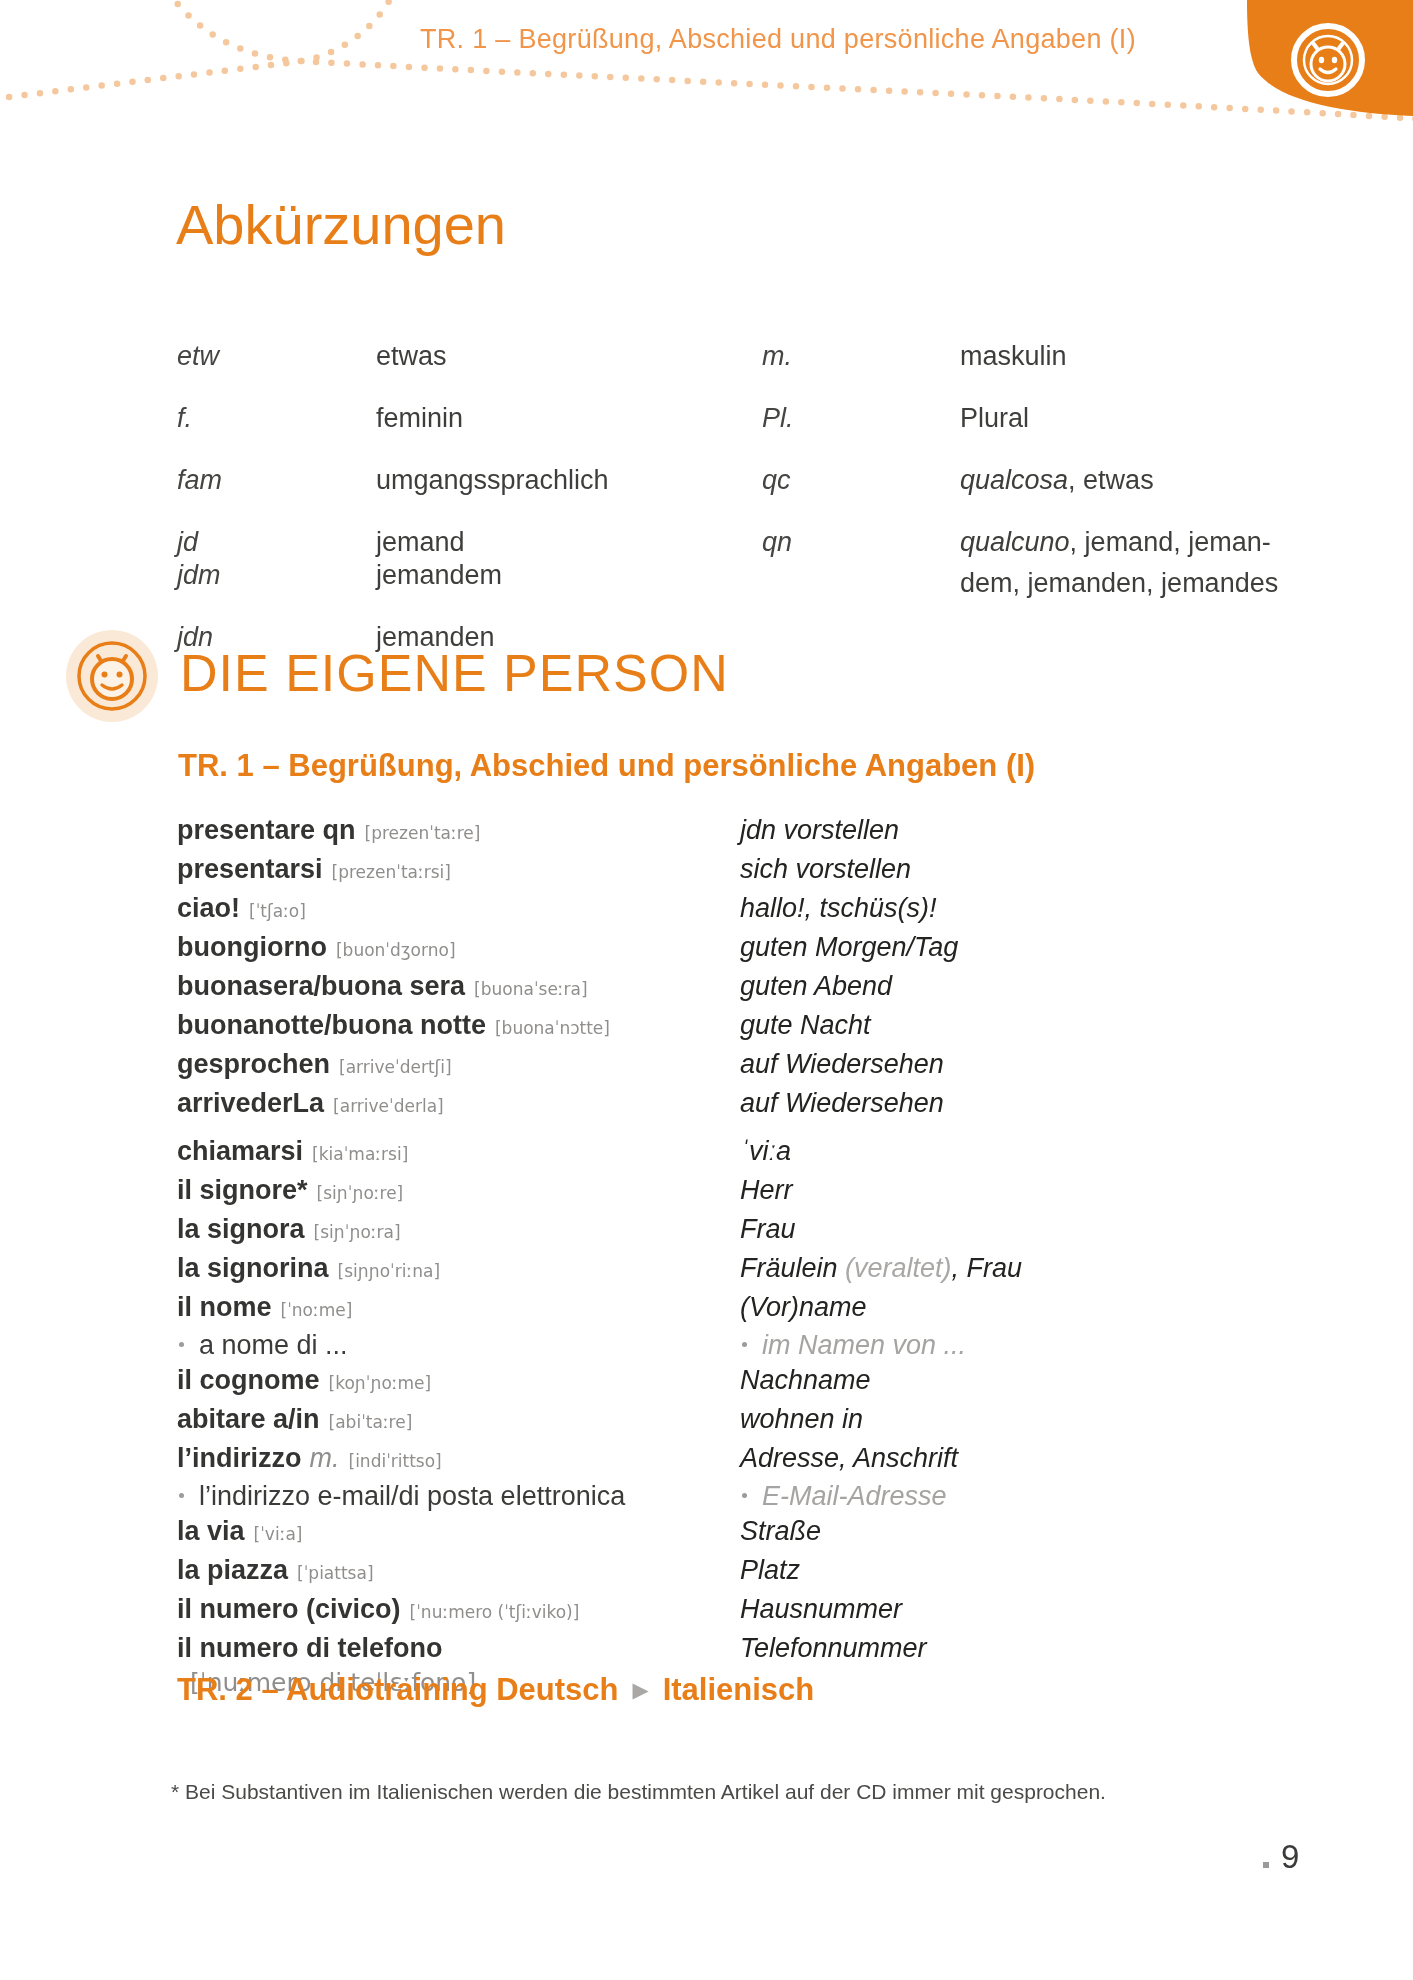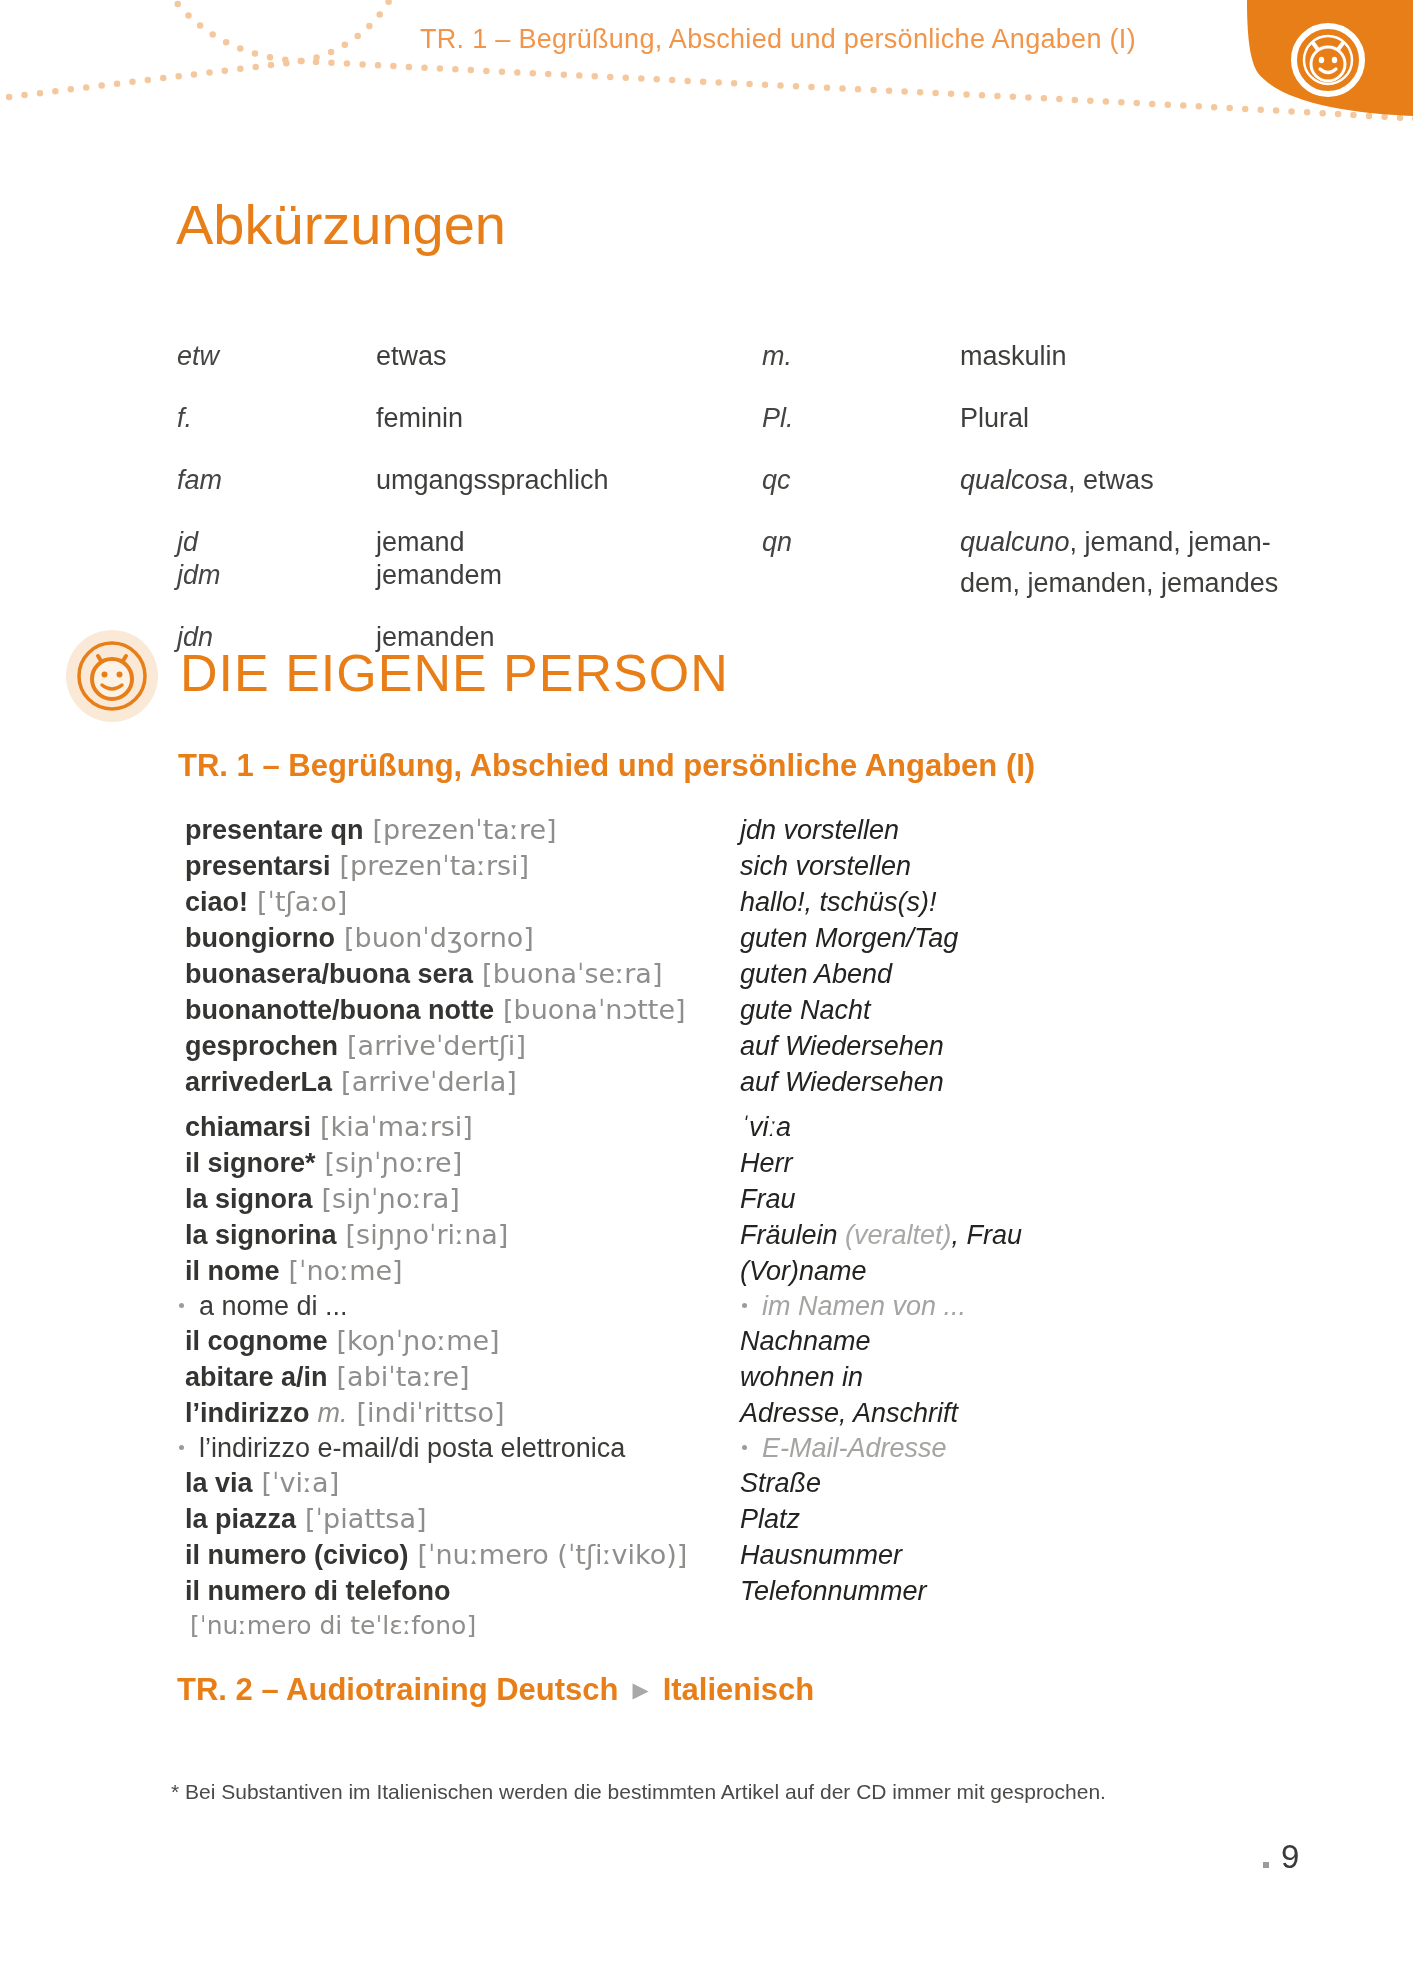--- a/index.html
+++ b/index.html
@@ -18,23 +18,23 @@
   .mean{color:#3E3E3C;}
   .seg-italic{font-style:italic;}
   .seg-light{color:#A9A8A6;}
   .section-icon{position:absolute;left:57px;top:621px;}
   .section-title{position:absolute;left:180px;top:643px;font-size:52px;font-weight:400;color:#E87E17;letter-spacing:1px;white-space:nowrap;}
   .section-sub{position:absolute;left:178px;top:748px;font-size:31px;font-weight:700;color:#E87E17;white-space:nowrap;}
   .vocab{position:absolute;left:177px;top:812px;width:1104px;font-size:27px;}
   .vgroup+.vgroup{margin-top:9px;}
   .vrow{display:grid;grid-template-columns:563px 1fr;line-height:36px;}
   .vrow.sub{line-height:34px;}
-  .term{font-weight:700;color:#343432;margin-left:8px;}
+  .term{font-weight:700;color:#343432;}
   .note{font-style:italic;color:#8F8E8C;margin-left:8px;}
-  .ipa{color:#8F8E8C;margin-left:9px;font-family:"DejaVu Sans",sans-serif;font-size:27px;}
+  .ipa{color:#8F8E8C;margin-left:9px;font-family:"DejaVu Sans",sans-serif;font-size:17px;}
   .ipa2{line-height:33px;color:#8F8E8C;padding-left:13px;font-family:"DejaVu Sans",sans-serif;font-size:25px;}
   .sub-left{color:#3B3B39;}
   .de{font-style:italic;color:#232321;}
   .de-sub{font-style:italic;color:#A5A4A2;}
   .bullet{display:inline-block;width:5px;height:5px;background:#9C9B99;border-radius:50%;
           vertical-align:middle;margin-right:15px;margin-left:2px;position:relative;top:-2px;}
   .tr2{position:absolute;left:177px;top:1640px;font-size:31px;font-weight:700;color:#E87E17;white-space:nowrap;margin-top:32px;}
   .tr2 .arrow{color:#A9A8A6;font-size:21px;margin:0 14px;vertical-align:3px;font-weight:400;}
   .footnote{position:absolute;left:171px;top:1780px;width:1160px;font-size:21px;color:#4A4A48;}
   .pagenum{position:absolute;left:1281px;top:1838px;font-size:33px;color:#3B3B39;}

